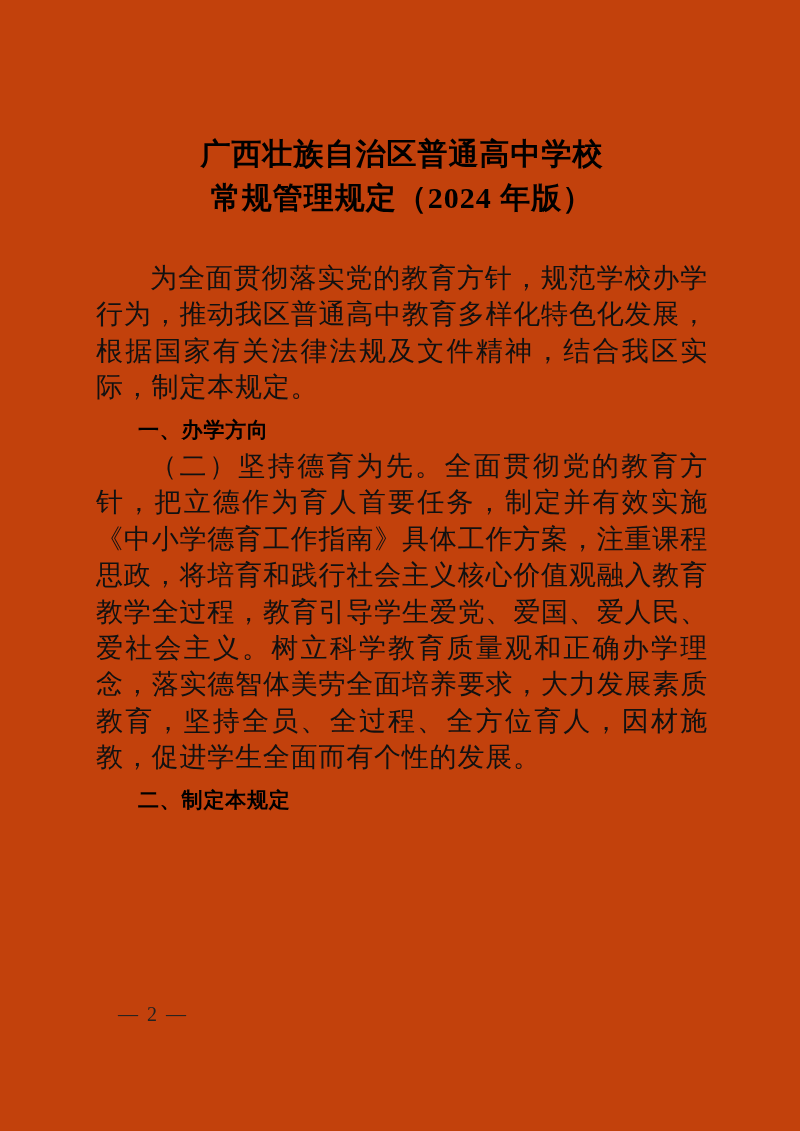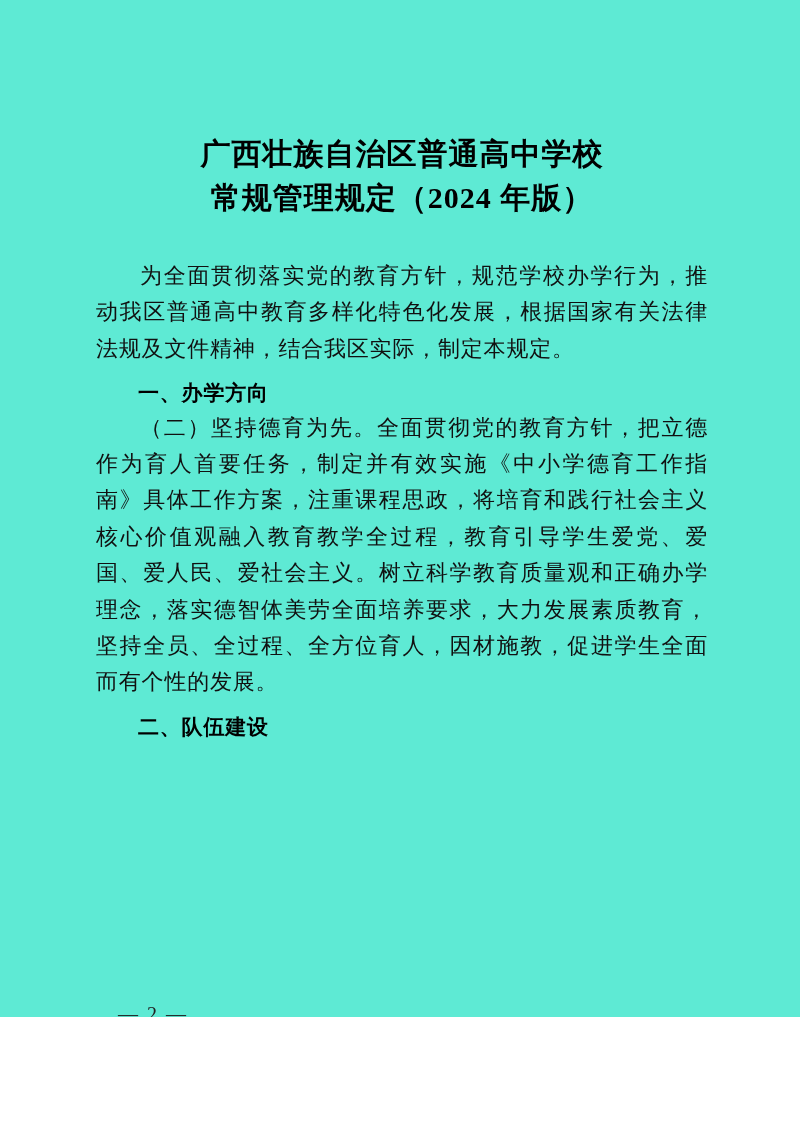--- a/index.html
+++ b/index.html
@@ -3,22 +3,22 @@
 <meta charset="utf-8">
 <style>
   html, body {
     margin: 0;
     padding: 0;
     background: #ffffff;
   }
   .page {
     position: relative;
     width: 800px;
-    height: 1017px;
-    background: #5eead4;
+    height: 1131px;
+    background: #c2410c;
     color: #111111;
     overflow: hidden;
     font-family: "Liberation Serif", serif;
   }
   .content {
     position: absolute;
     left: 96px;
     top: 0;
     width: 612px;
   }
@@ -29,22 +29,22 @@
     font-weight: bold;
     font-size: 30px;
     line-height: 44px;
     letter-spacing: 1px;
     color: #000000;
   }
   .doc-body {
     margin-top: 40px;
   }
   .para {
-    font-family: Liberation Mono, monospace;
-    font-size: 22px;
+    font-family: Liberation Serif, serif;
+    font-size: 27px;
     line-height: 36.4px;
     letter-spacing: 0.8px;
     text-align: justify;
     text-justify: inter-ideograph;
     text-indent: 2em;
     margin: 0;
     color: #111111;
   }
   .heading {
     font-family: Liberation Serif, serif;
@@ -77,19 +77,19 @@
 
     <div class="doc-title">
       <div>广西壮族自治区普通高中学校</div>
       <div>常规管理规定（2024 年版）</div>
     </div>
 
     <div class="doc-body">
       <p class="para">为全面贯彻落实党的教育方针，规范学校办学行为，推动我区普通高中教育多样化特色化发展，根据国家有关法律法规及文件精神，结合我区实际，制定本规定。</p>
       <p class="heading">一、办学方向</p>
       <p class="para">（二）坚持德育为先。全面贯彻党的教育方针，把立德作为育人首要任务，制定并有效实施《中小学德育工作指南》具体工作方案，注重课程思政，将培育和践行社会主义核心价值观融入教育教学全过程，教育引导学生爱党、爱国、爱人民、爱社会主义。树立科学教育质量观和正确办学理念，落实德智体美劳全面培养要求，大力发展素质教育，坚持全员、全过程、全方位育人，因材施教，促进学生全面而有个性的发展。</p>
-      <p class="heading">二、队伍建设</p>
+      <p class="heading">二、制定本规定</p>
     </div>
 
   </div>
 
   <div class="page-number">— 2 —</div>
 </div>
 
 </body></html>

